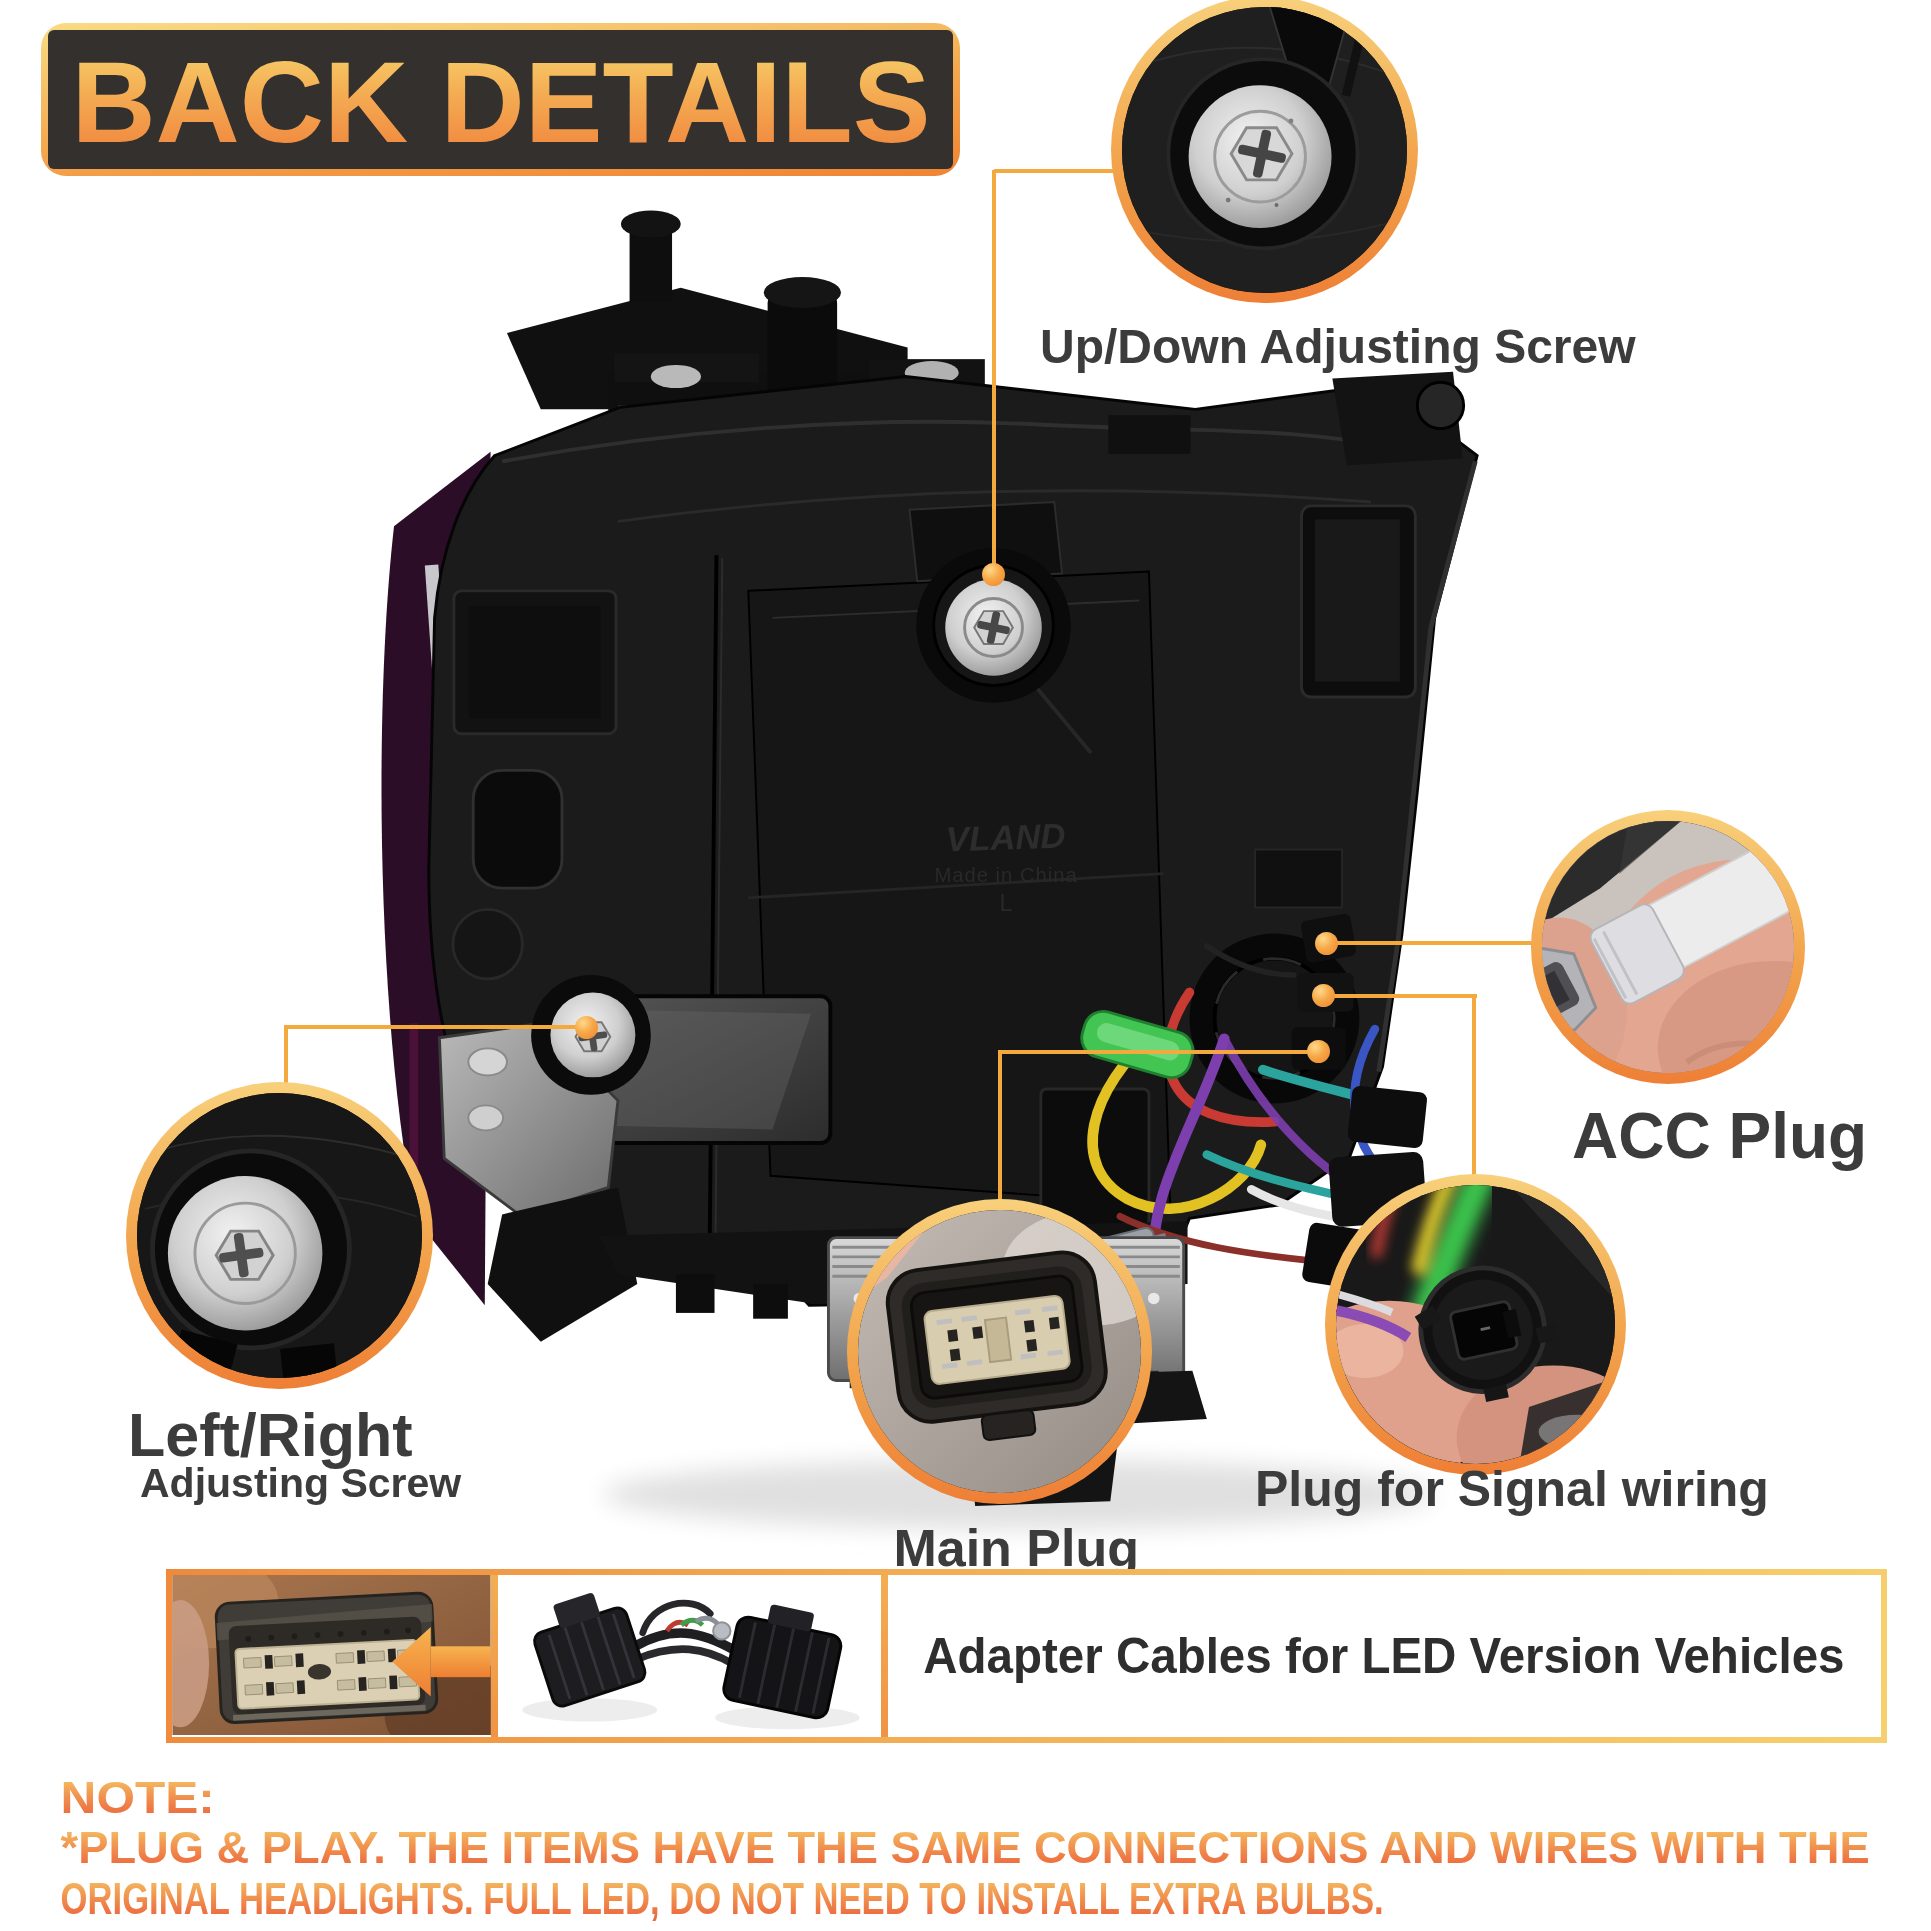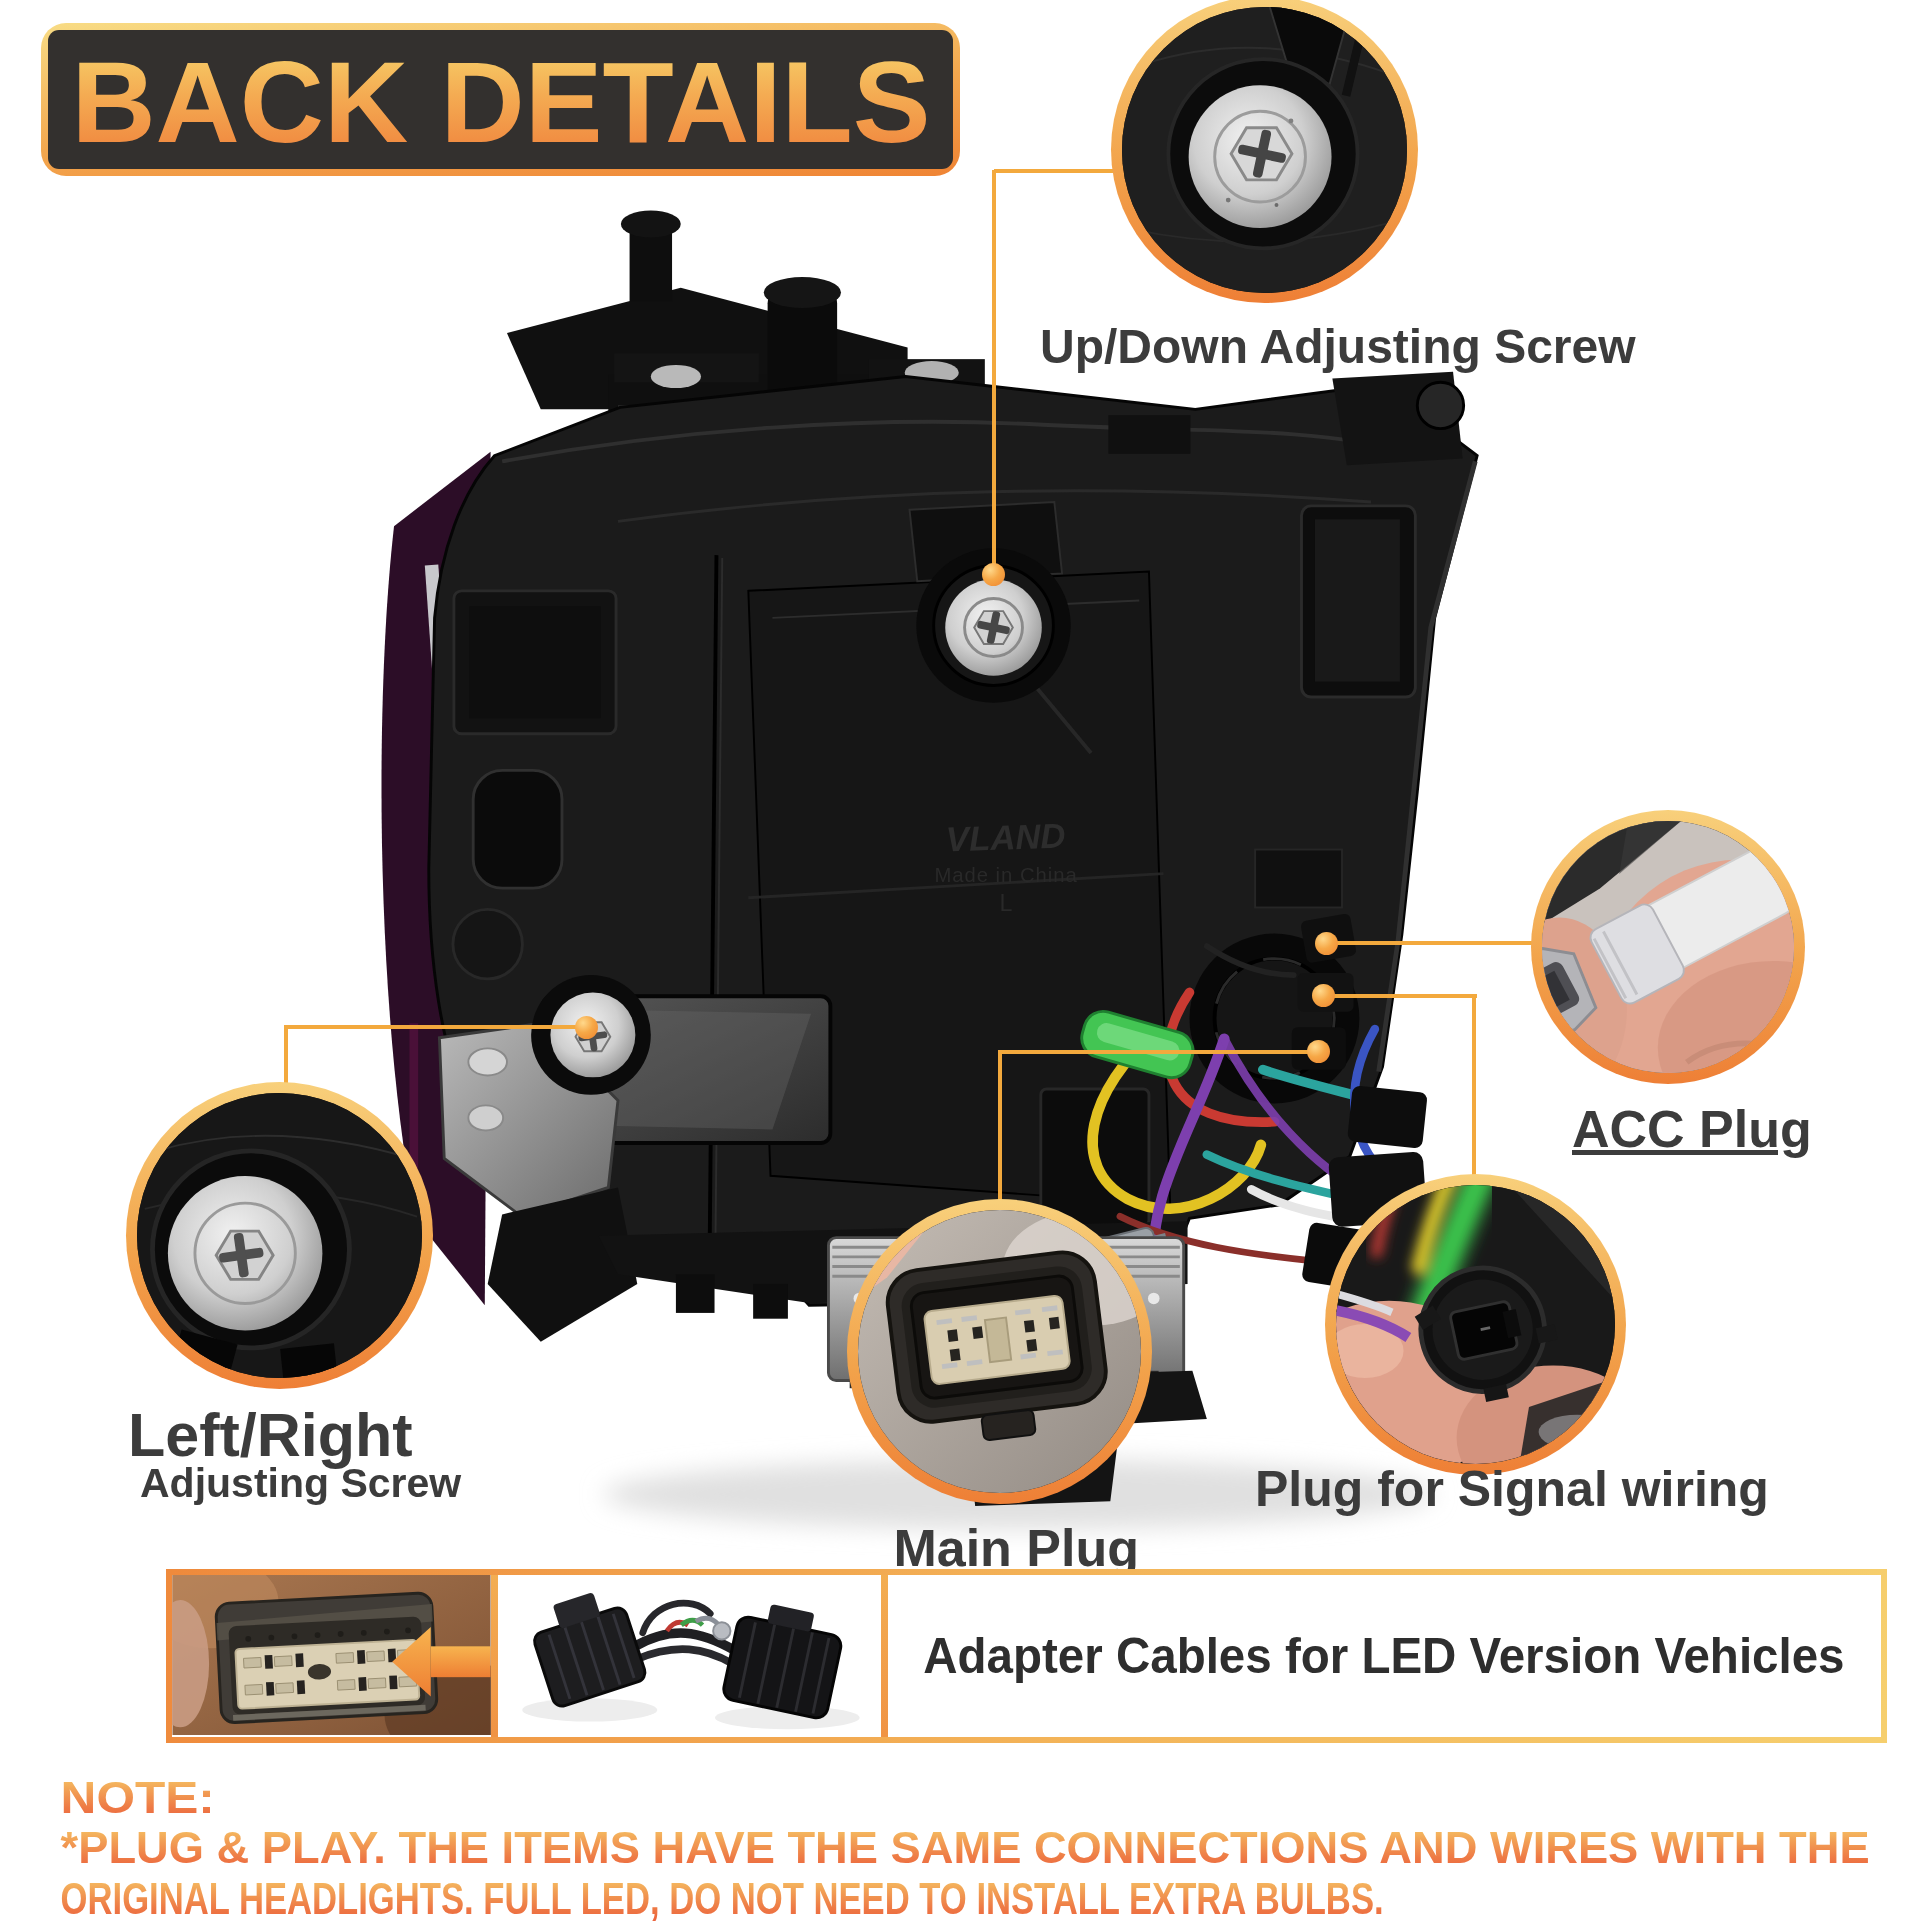--- a/index.html
+++ b/index.html
@@ -2,21 +2,21 @@
 <html><head>
 <meta charset="utf-8">
 <style>
   html,body{margin:0;padding:0;background:#fff;}
   .stage{position:relative;width:1931px;height:1931px;background:#fff;overflow:hidden;
          font-family:"Liberation Sans", sans-serif;}
   .abs{position:absolute;}
   
   .title-outer{left:41px;top:23px;width:919px;height:153px;border-radius:25px;
     background:linear-gradient(175deg,#f8dc85 0%,#f3a74e 55%,#ef8434 100%);padding:6.8px;box-sizing:border-box;}
-  .title-inner{width:100%;height:100%;background:#33302e;border-radius:11px;overflow:hidden;}
+  .title-inner{width:100%;height:100%;background:#33302e;border-radius:6px;overflow:hidden;}
   
   .ring{border-radius:50%;padding:10.6px;box-sizing:border-box;
     background:linear-gradient(180deg,#f8d07b 0%,#f2a34b 55%,#ee7f36 100%);}
   .ring-inner{width:100%;height:100%;border-radius:50%;overflow:hidden;background:#111;}
   .ring-inner svg{display:block;width:100%;height:100%;}
   
   .cline{background:#f3a93d;}
   .dot{width:23px;height:23px;border-radius:50%;
     background:radial-gradient(circle at 35% 30%,#ffd98c 0%,#f6a847 45%,#ef832d 100%);}
   
@@ -361,21 +361,21 @@
           </g>
           <rect x="120" y="210" width="54" height="26" rx="6" fill="#262320" stroke="#111" stroke-width="2"></rect>
         </g>
       </svg>
     </div>
   </div>
 
   <div class="abs lbl" style="left:1031px;top:319px;font-size:48px;margin-left:9px;">Up/Down Adjusting Screw</div>
   <div class="abs lbl" style="left:128px;top:1400px;font-size:61px;">Left/Right</div>
   <div class="abs lbl" style="left:140px;top:1460px;font-size:41px;">Adjusting Screw</div>
-  <div class="abs lbl" style="left:1572px;top:1099px;width:227px;text-align:center;font-size:52px;text-decoration:underline;">ACC Plug</div>
+  <div class="abs lbl" style="left:1572px;top:1099px;width:227px;text-align:center;font-size:64px;">ACC Plug</div>
   <div class="abs lbl" style="left:859px;top:1518px;width:280px;text-align:right;font-size:52px;">Main Plug</div>
   <div class="abs lbl" style="left:1255px;top:1460px;font-size:50px;">Plug for Signal wiring</div>
 
   <div class="abs abox">
 
     <div style="width:319px;height:160px;overflow:hidden;">
       <svg viewBox="0 0 330 166" width="319" height="160">
         <defs>
           <linearGradient id="handG" x1="0" y1="0" x2="1" y2="1">
             <stop offset="0%" stop-color="#a97750"></stop>

